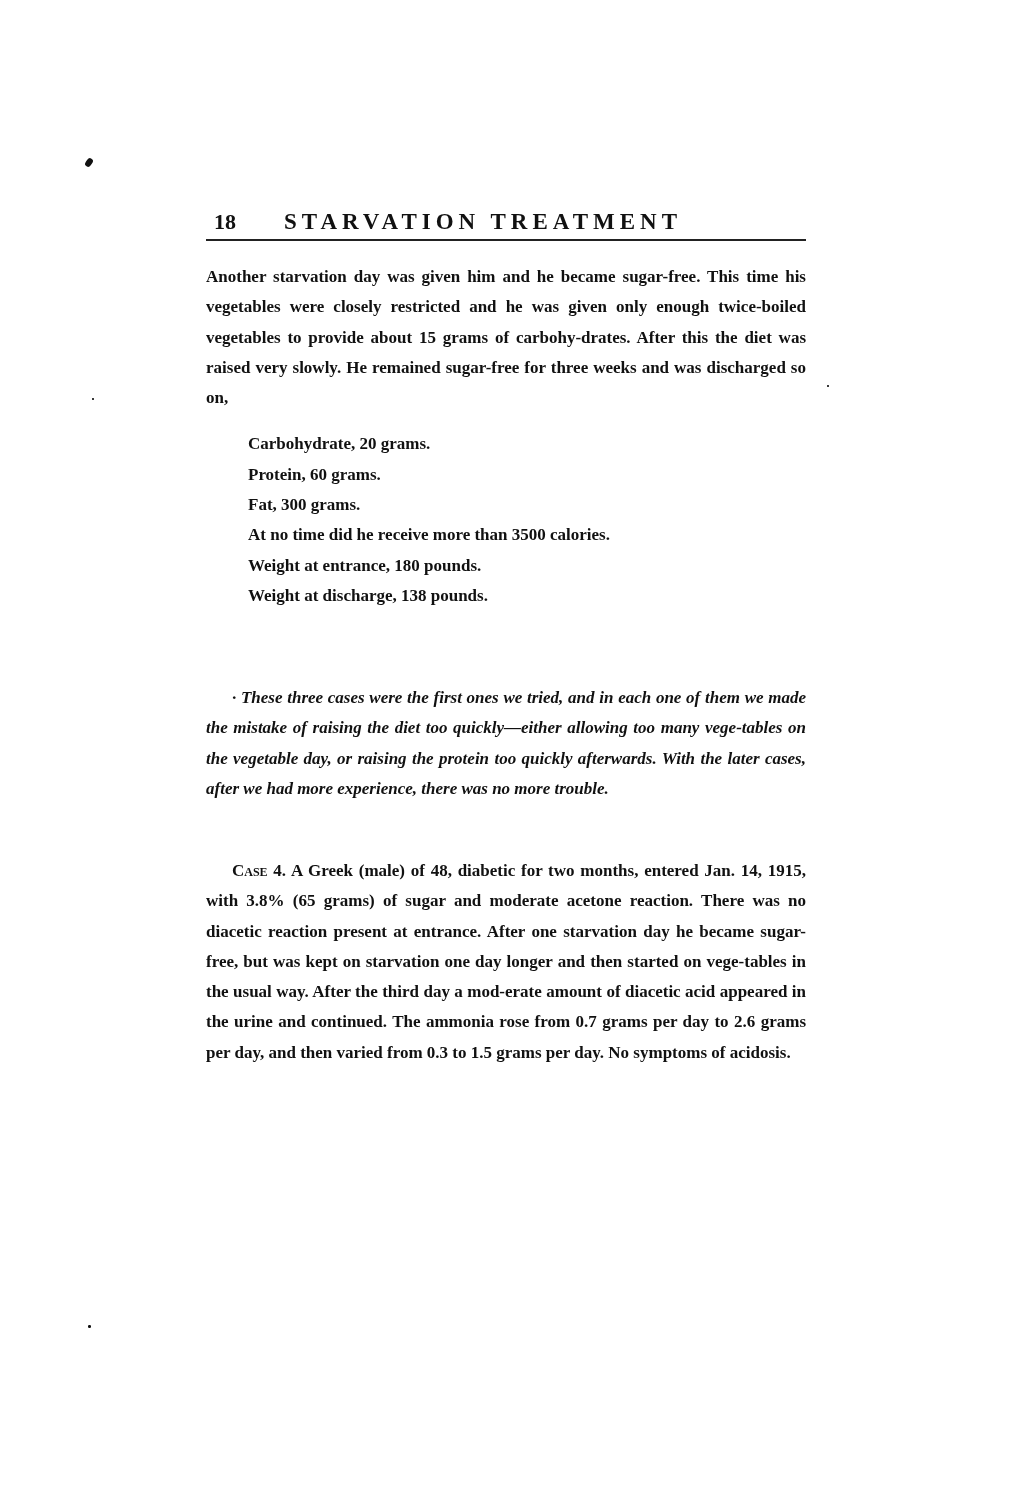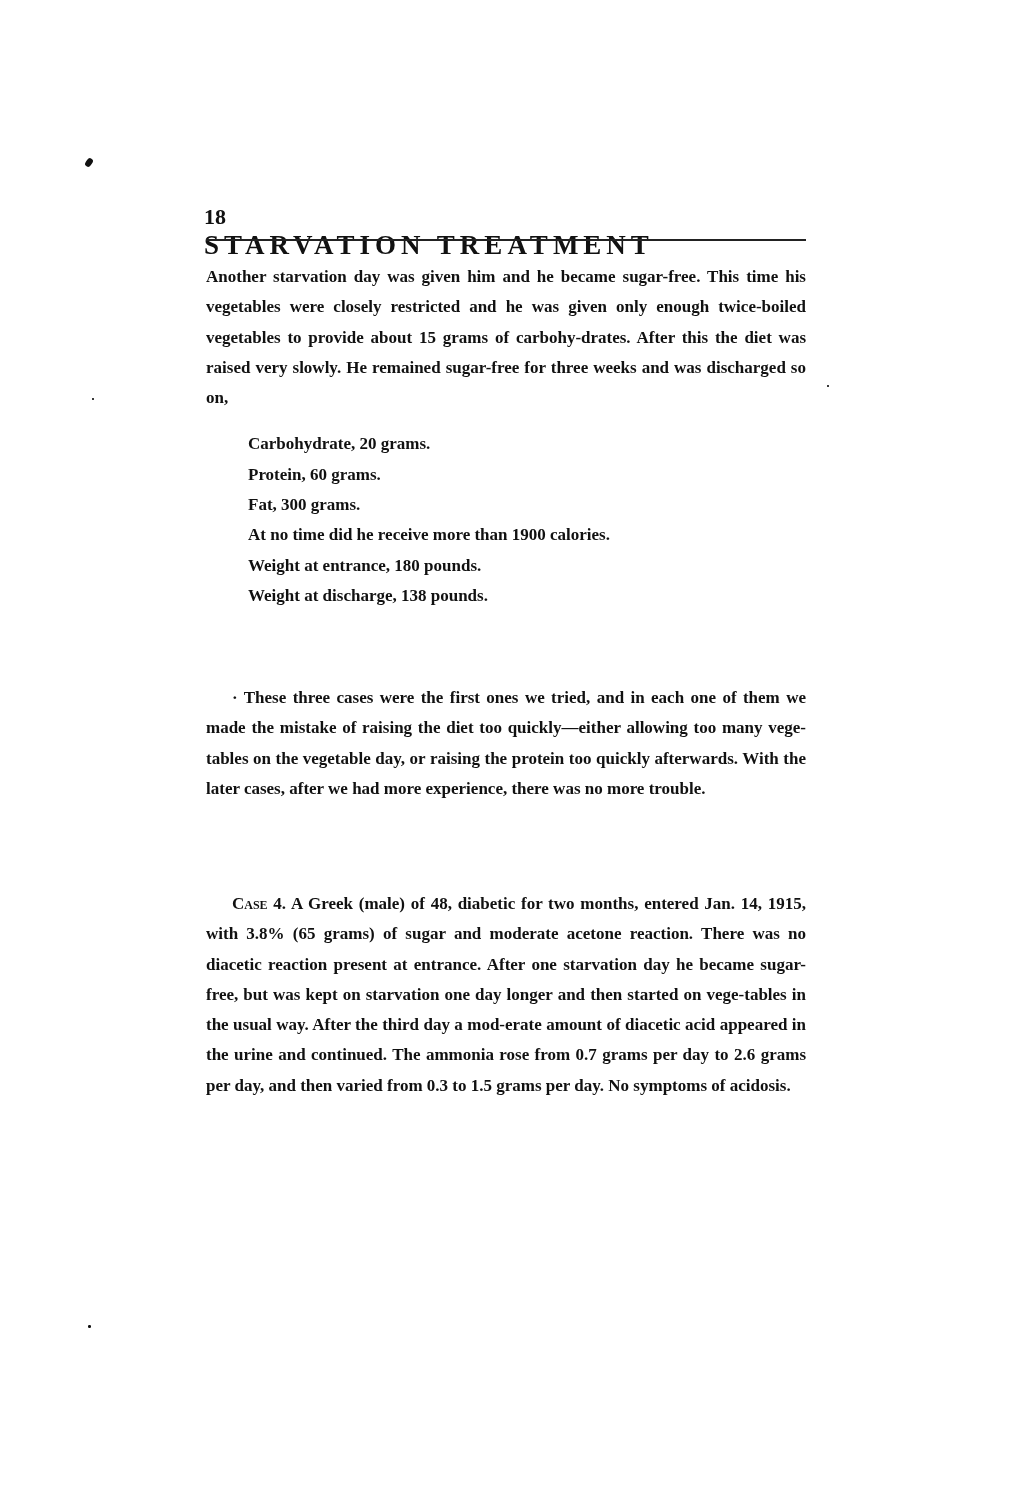--- a/index.html
+++ b/index.html
@@ -1,34 +1,34 @@
 <!DOCTYPE html>
 <html><head>
   <meta charset="utf-8">
   <style>
     html, body { margin: 0; padding: 0; background: #ffffff; }
     body { width: 1010px; height: 1495px; position: relative; overflow: hidden;
            font-family: "Liberation Serif", "DejaVu Serif", serif; color: #111; }
     .page { position: absolute; left: 0; top: 0; width: 1010px; height: 1495px; }
     .speck { position: absolute; background: #111; border-radius: 40%; }
-    .header { position: absolute; left: 204px; top: 204px; width: 600px; height: 36px;
-              display: flex; align-items: flex-start; flex-direction: column; }
+    .header { position: absolute; left: 214px; top: 204px; width: 600px; height: 36px;
+              display: flex; align-items: center; }
     .page-num { font-size: 22px; font-weight: bold; width: 70px; }
-    .running-head { font-size: 27px; font-weight: bold; letter-spacing: 5px; }
+    .running-head { font-size: 23px; font-weight: bold; letter-spacing: 5px; }
     .rule { position: absolute; left: 206px; top: 239px; width: 600px; height: 2px; background: #222; }
     .body-text { position: absolute; left: 206px; width: 600px; font-size: 17px;
                  line-height: 30.3px; text-align: justify; font-weight: bold; }
     .body-text p { margin: 0; }
     .indent-list { margin: 16px; padding: 0; list-style: none; }
     .indent-list li { padding-left: 26px; text-align: left; }
     .para-indent { text-indent: 26px; }
     .sc { font-variant: small-caps; }
     .block1 { top: 262px; }
-    .block2 { top: 683px; }
-    .block3 { top: 889px; }
+    .block2 { top: 683px; font-style: italic; }
+    .block3 { top: 856px; }
   </style>
 </head>
 <body>
 
 <div class="page">
   <div class="speck" style="left:86px;top:158px;width:6px;height:9px;transform:rotate(35deg);"></div>
   <div class="speck" style="left:88px;top:1325px;width:3px;height:3px;"></div>
   <div class="speck" style="left:827px;top:385px;width:2px;height:2px;"></div>
   <div class="speck" style="left:92px;top:398px;width:2px;height:2px;"></div>
 
@@ -37,21 +37,21 @@
     <span class="running-head">STARVATION TREATMENT</span>
   </div>
   <div class="rule"></div>
 
   <div class="body-text block1">
     <p>Another starvation day was given him and he became sugar-free.  This time his vegetables were closely restricted and he was given only enough twice-boiled vegetables to provide about 15 grams of carbohy-drates.  After this the diet was raised very slowly. He remained sugar-free for three weeks and was discharged so on,</p>
     <ul class="indent-list">
       <li>Carbohydrate, 20 grams.</li>
       <li>Protein, 60 grams.</li>
       <li>Fat, 300 grams.</li>
-      <li>At no time did he receive more than 1900 calories.</li>
+      <li>At no time did he receive more than 3500 calories.</li>
       <li>Weight at entrance, 180 pounds.</li>
       <li>Weight at discharge, 138 pounds.</li>
     </ul>
   </div>
 
   <div class="body-text block2">
     <p class="para-indent">· These three cases were the first ones we tried, and in each one of them we made the mistake of raising the diet too quickly—either allowing too many vege-tables on the vegetable day, or raising the protein too quickly afterwards.  With the later cases, after we had more experience, there was no more trouble.</p>
   </div>
 
   <div class="body-text block3">

